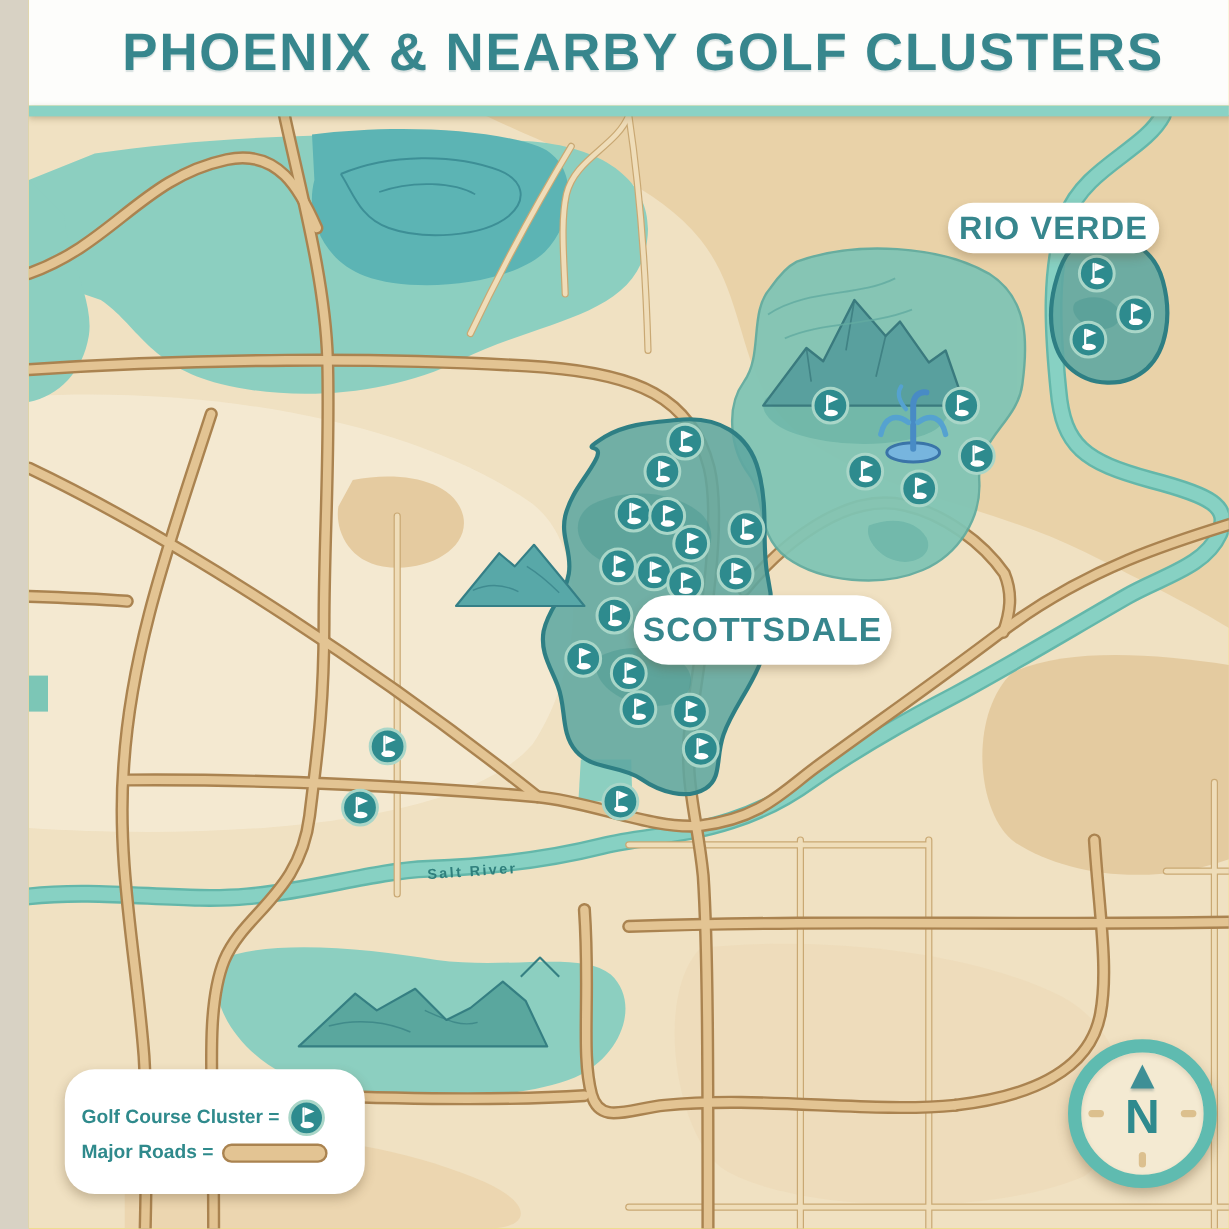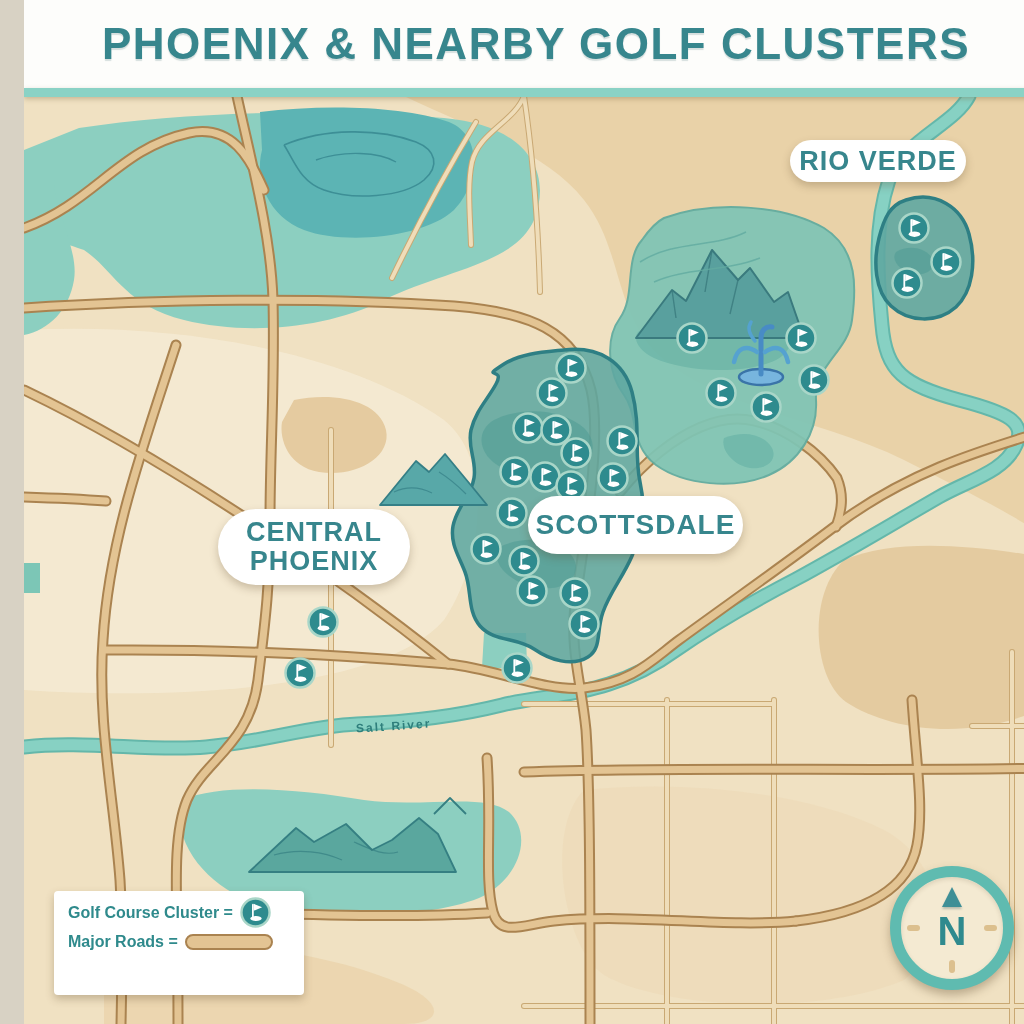--- a/index.html
+++ b/index.html
@@ -18,30 +18,30 @@
   #roads-fill{stroke:#e3c493;stroke-width:7;fill:none;stroke-linecap:round;stroke-linejoin:round;}
   #thin-outline{stroke:#c9a873;stroke-width:6;fill:none;stroke-linecap:round;}
   #thin-fill{stroke:#efddb9;stroke-width:4;fill:none;stroke-linecap:round;}
   #river-edge{stroke:#64b7aa;stroke-width:15;fill:none;stroke-linecap:round;}
   #river-fill{stroke:#87d1c3;stroke-width:11;fill:none;stroke-linecap:round;}
   
   .map-label{position:absolute;z-index:20;background:#ffffff;border-radius:40px;
              color:#37868d;font-weight:bold;text-align:center;letter-spacing:1px;
              box-shadow:0 4px 8px rgba(90,70,40,.28);display:flex;flex-direction:column;
              align-items:center;justify-content:center;white-space:nowrap;}
-  #label-rio-verde{left:766px;top:140px;width:176px;height:42px;font-size:27px;}
+  #label-rio-verde{left:766px;top:169px;width:176px;height:42px;font-size:27px;}
   #label-fountain-hills{left:681px;top:422px;width:262px;height:45px;font-size:27px;}
   #label-scottsdale{left:504px;top:496px;width:215px;height:58px;font-size:28px;}
   #label-central-phoenix{left:194px;top:509px;width:192px;height:76px;font-size:27px;line-height:1.08;}
   #river-label{position:absolute;left:332px;top:719px;z-index:20;color:#2f7f7c;font-size:12px;
              font-weight:bold;letter-spacing:2px;transform:rotate(-4deg);}
   
   #legend{position:absolute;left:30px;top:891px;width:250px;height:104px;z-index:25;
-          background:#ffffff;border-radius:4px;box-shadow:0 4px 9px rgba(90,70,40,.3);
-          display:flex;flex-direction:column;justify-content:flex-start;gap:5px;padding:6px 14px;box-sizing:border-box;}
+          background:#ffffff;border-radius:25px;box-shadow:0 4px 9px rgba(90,70,40,.3);
+          display:flex;flex-direction:column;justify-content:center;gap:5px;padding:6px 14px;box-sizing:border-box;}
   .legend-row{display:flex;align-items:center;gap:7px;color:#2f8a8c;font-size:16px;font-weight:bold;}
   .road-swatch{width:84px;height:12px;background:#e3c493;border:2px solid #aa8350;border-radius:8px;}
   
   #compass{position:absolute;left:866px;top:866px;width:124px;height:124px;z-index:25;
            border-radius:50%;border:11px solid #5fbbb0;background:#f4ead2;box-sizing:border-box;
            box-shadow:0 5px 10px rgba(90,70,40,.35), inset 0 2px 4px rgba(90,70,40,.15);}
   #compass-arrow{position:absolute;left:50%;top:10px;transform:translateX(-50%);width:0;height:0;
            border-left:10px solid transparent;border-right:10px solid transparent;
            border-bottom:20px solid #3e8f96;filter:drop-shadow(0 2px 1px rgba(40,80,85,.3));}
   #compass-n{position:absolute;left:50%;top:50%;transform:translate(-50%,-42%);
@@ -204,24 +204,20 @@
     <div id="title">PHOENIX &amp; NEARBY GOLF CLUSTERS</div>
   </div>
   <div id="header-strip"></div>
 
   <div class="map-label" id="label-rio-verde">
     <span>RIO VERDE</span>
   </div>
   <div class="map-label" id="label-scottsdale">
     <span>SCOTTSDALE</span>
   </div>
-  <div class="map-label" id="label-central-phoenix">
-    <span>CENTRAL</span>
-    <span>PHOENIX</span>
-  </div>
   <div id="river-label">Salt River</div>
 
   <div id="legend">
     <div class="legend-row">
       <span>Golf Course Cluster =</span>
       <svg width="31" height="31" viewBox="-16 -16 32 32">
         <use href="#golf-marker"></use>
       </svg>
     </div>
     <div class="legend-row">

